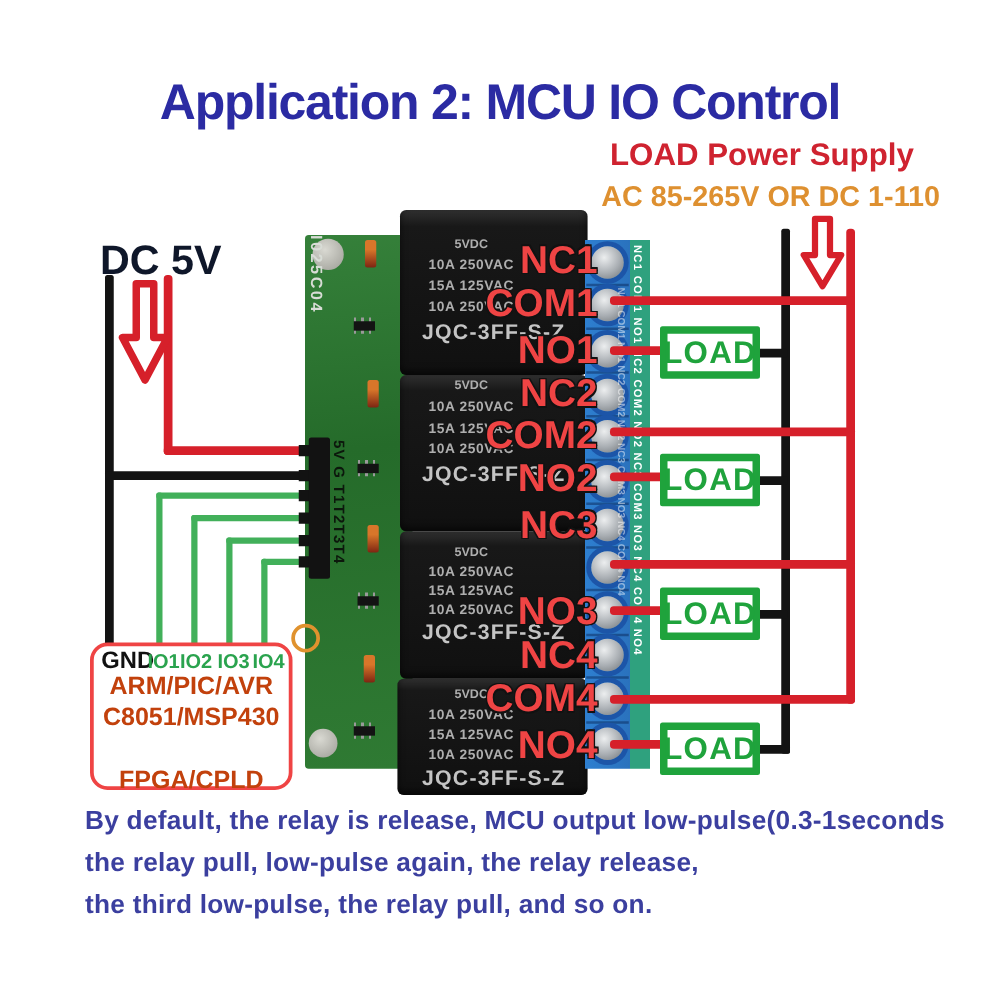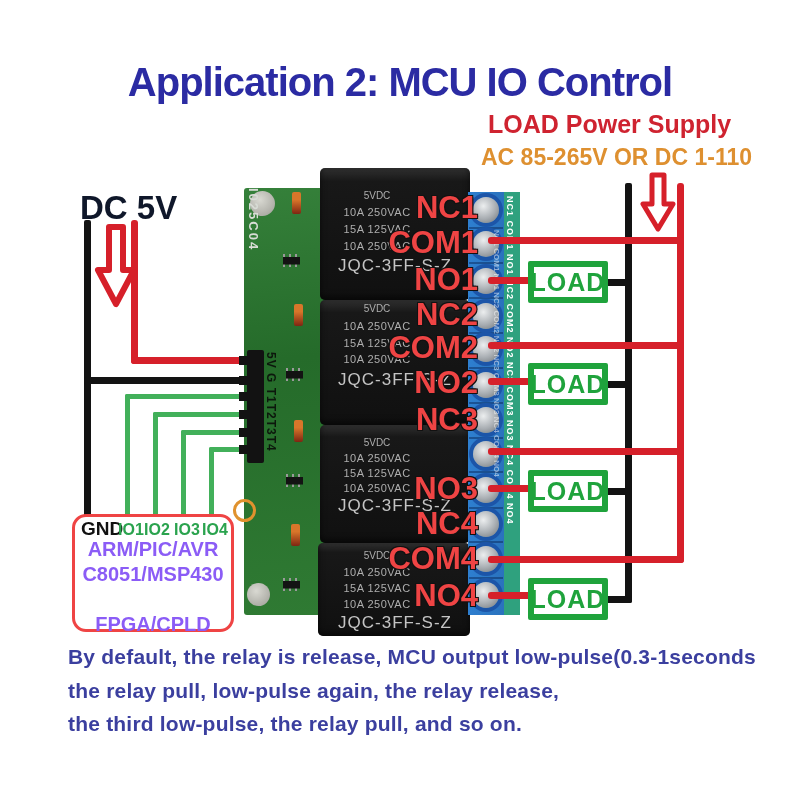--- a/index.html
+++ b/index.html
@@ -21,21 +21,21 @@
   .ic{width:17px;height:13px;
       background:linear-gradient(#131313,#131313) center/100% 58% no-repeat,
                  repeating-linear-gradient(90deg,#9a9a9a 0 2px,transparent 2px 6px);}
   .vtext{writing-mode:vertical-rl;font-weight:bold;}
   .silk-id{left:246px;top:188px;height:100px;color:#d8dcd6;font-size:13px;letter-spacing:2px;}
   .pin-labels{left:264px;top:352px;height:115px;color:#0c170c;font-size:12px;letter-spacing:1px;}
   .orange-ring{left:233px;top:499px;width:17px;height:17px;border:3px solid #e0922e;border-radius:50%;}
   
   .relay{left:320px;width:150px;background:linear-gradient(180deg,#303030 0%,#181818 10%,#101010 100%);
          border-radius:5px;box-shadow:inset 0 -3px 6px rgba(0,0,0,.6);}
-  .rtxt{color:#aeaeae;font-weight:normal;text-align:center;left:322px;width:110px;}
+  .rtxt{color:#aeaeae;font-weight:bold;text-align:center;left:322px;width:110px;}
   .rv{font-size:10px;}
   .rr{font-size:11px;letter-spacing:.5px;}
   .rm{font-size:17px;color:#c4c4c4;letter-spacing:1px;left:322px;width:146px;}
   
   .blue-strip{left:468px;top:192px;width:36px;height:423px;
               background:linear-gradient(90deg,#2e7fd0,#2a72bd);}
   .teal-strip{left:504px;top:192px;width:16px;height:423px;background:#2fa17e;}
   .sep{left:469px;width:34px;height:2px;background:rgba(10,40,90,.5);}
   .screw{left:473px;width:26px;height:26px;border-radius:50%;
          background:radial-gradient(circle at 40% 35%,#eceeef,#a8adb2 55%,#6d7276);
@@ -54,21 +54,21 @@
           text-shadow:-1px -1px 0 #121212,1px -1px 0 #121212,-1px 1px 0 #121212,1px 1px 0 #121212;}
   
   .load-box{left:528px;width:80px;height:42px;border:6px solid #1fa33c;border-radius:2px;
             background:#fff;box-sizing:border-box;display:flex;align-items:center;justify-content:center;
             font-size:25px;font-weight:bold;color:#1fa33c;letter-spacing:1px;}
   
   .mcu-box{left:72px;top:514px;width:162px;height:118px;border:3px solid #ef4444;border-radius:14px;
            background:#fff;box-sizing:border-box;}
   .mcu-gnd{left:6px;top:1px;font-size:19px;font-weight:bold;color:#111;}
   .io{top:4px;font-size:16px;font-weight:bold;color:#2aa34e;}
-  .mcu-line{left:0;width:100%;text-align:center;font-size:20px;font-weight:bold;color:#8b5cf6;}
+  .mcu-line{left:0;width:100%;text-align:center;font-size:20px;font-weight:bold;color:#c2410c;}
   
   .foot{left:68px;font-size:21px;font-weight:bold;color:#3b3f9f;letter-spacing:.2px;}
 </style>
 </head>
 <body>
 
 <div id="canvas">
 
   <div class="abs pcb"></div>
   <div class="abs hole" style="left:250px;top:191px;width:25px;height:25px;"></div>

